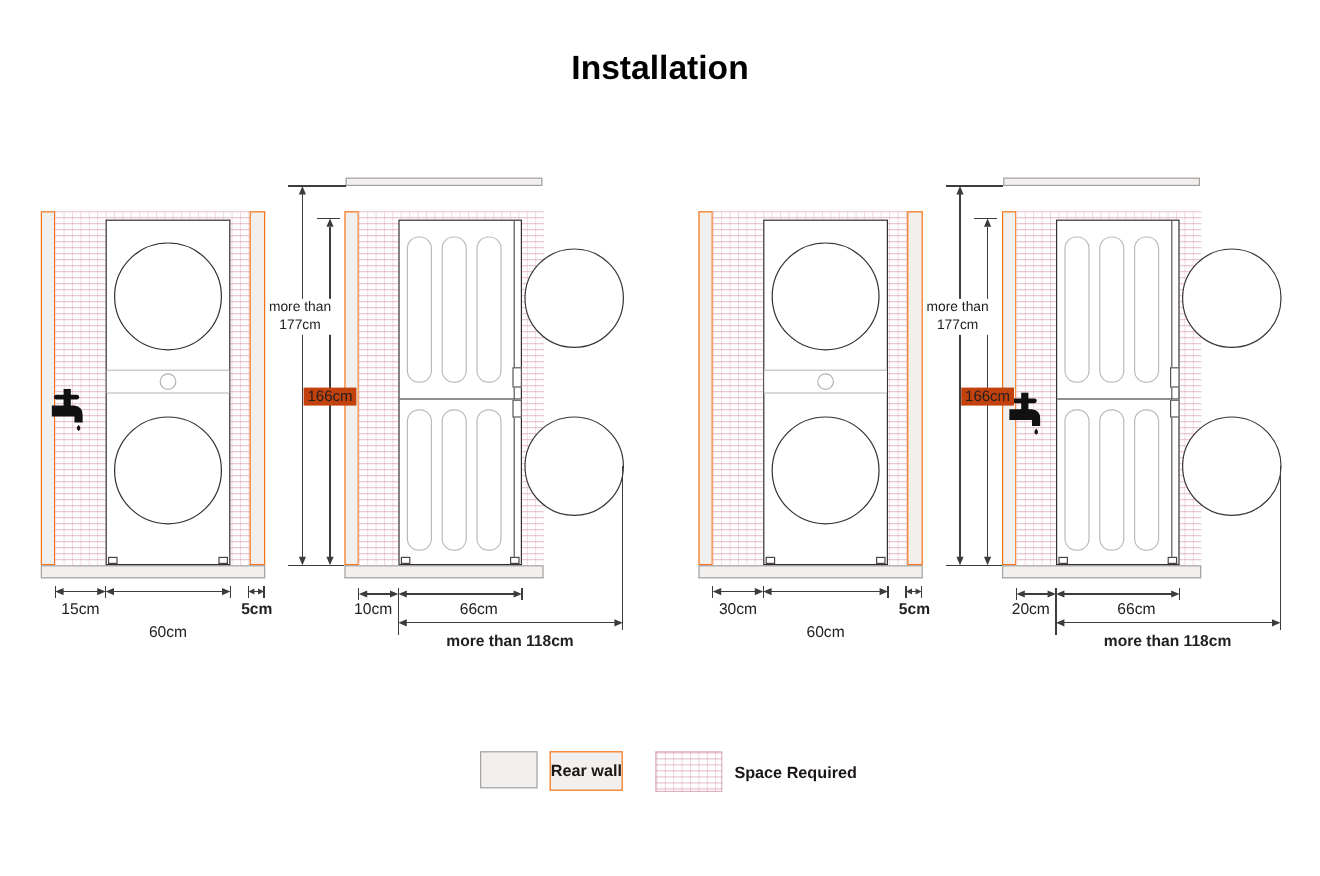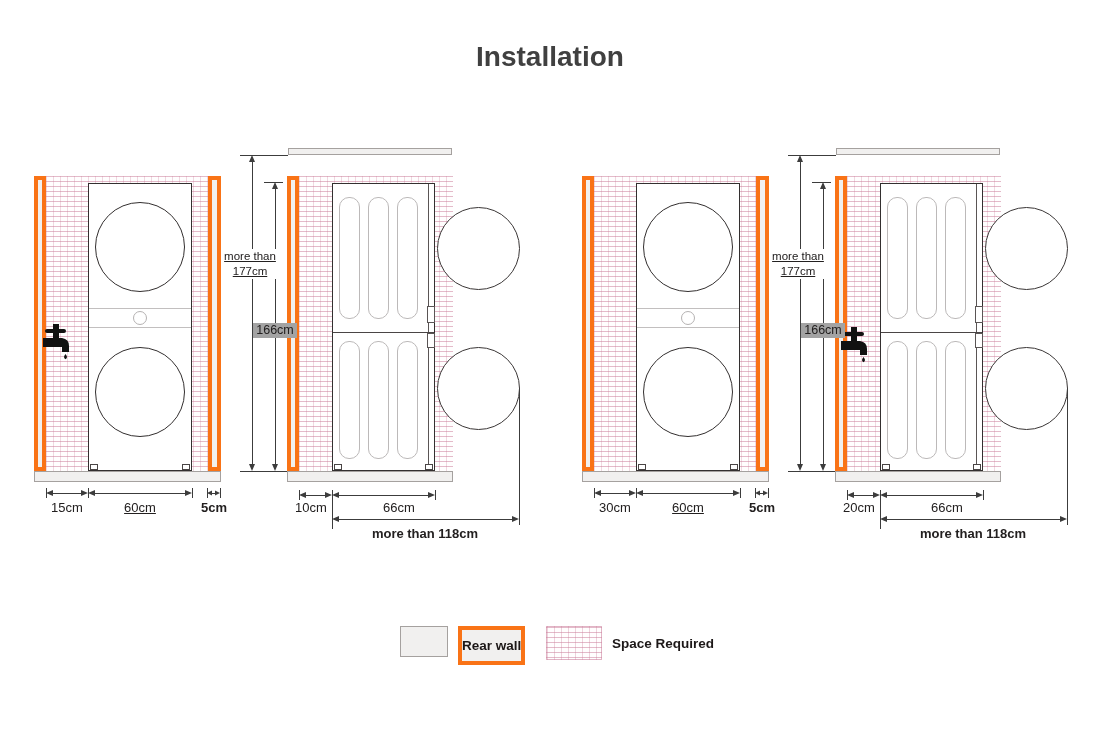--- a/index.html
+++ b/index.html
@@ -4,28 +4,28 @@
 <style>
   * { margin:0; padding:0; box-sizing:border-box; }
   html,body { background:#fff; }
   .canvas {
     position:relative; width:1100px; height:730px; background:#ffffff;
     font-family:"Liberation Sans", sans-serif; overflow:hidden;
   }
   .title {
     position:absolute; left:0; top:40px; width:1100px;
     text-align:center; font-size:28px; line-height:34px; font-weight:bold;
-    color:#404040; letter-spacing:0;
+    color:#000000; letter-spacing:0;
   }
   .diagram { position:absolute; top:145px; width:500px; height:400px; }
   .diagram.d-left  { left:30px; }
   .diagram.d-right { left:578px; }
 
   
-  .wall { position:absolute; background:#f1f0ef; border:4px solid #f97316; }
+  .wall { position:absolute; background:#f1f0ef; border:1px solid #f97316; }
   .wall.front-left  { left:4px;   top:31px; width:12px; height:295px; }
   .wall.front-right { left:178px; top:31px; width:13px; height:295px; }
   .wall.side-rear   { left:257px; top:31px; width:12px; height:295px; }
   .floor.front { position:absolute; left:4px; top:326px; width:187px; height:11px;
                  background:#f1f0ef; border:1px solid #a5a19f; }
   .floor.side  { position:absolute; left:257px; top:326px; width:166px; height:11px;
                  background:#f1f0ef; border:1px solid #a5a19f; }
   .ceiling { position:absolute; left:258px; top:3px; width:164px; height:7px;
              background:#f1f0ef; border:1px solid #a5a19f; }
 
@@ -75,27 +75,27 @@
   .open-door.top    { left:407px; top:62px; }
   .open-door.bottom { left:407px; top:202px; }
 
   
   .dims { position:absolute; left:0; top:0; width:500px; height:400px; pointer-events:none; }
 
   
   .dim-label { position:absolute; font-size:13px; line-height:15px; color:#232020;
                text-align:center; white-space:nowrap; }
   .lbl-left-gap  { left:10px;  top:355px; width:54px; }
-  .lbl-width     { left:83px;  top:355px; width:54px;text-decoration:underline; }
+  .lbl-width     { left:83px;  top:374px; width:54px; }
   .lbl-right-gap { left:162px; top:355px; width:44px;font-weight:bold; }
   .lbl-rear-gap  { left:254px; top:355px; width:54px; }
   .lbl-depth     { left:342px; top:355px; width:54px; }
   .lbl-clearance { left:325px; top:381px; width:140px;font-weight:bold; }
-  .lbl-total  { left:192px; top:104px; width:56px; background:#fff; font-size:11.5px;text-decoration:underline; }
-  .lbl-unit-h { left:223px; top:178px; width:44px; background:#a3a3a3; font-size:12.5px; }
+  .lbl-total  { left:192px; top:104px; width:56px; background:#fff; font-size:11.5px; }
+  .lbl-unit-h { left:223px; top:178px; width:44px; background:#c2410c; font-size:12.5px; }
 
   
   .faucet { position:absolute; width:26px; height:36px; }
   .d-left  .faucet { left:13px;  top:179px; }
   .d-right .faucet { left:263px; top:182px; }
 
   
   .legend-swatch-wall { position:absolute; left:400px; top:626px; width:48px; height:31px;
                         background:#f1f0ef; border:1px solid #a5a19f; }
   .legend-swatch-grid { position:absolute; left:546px; top:626px; width:56px; height:34px;

